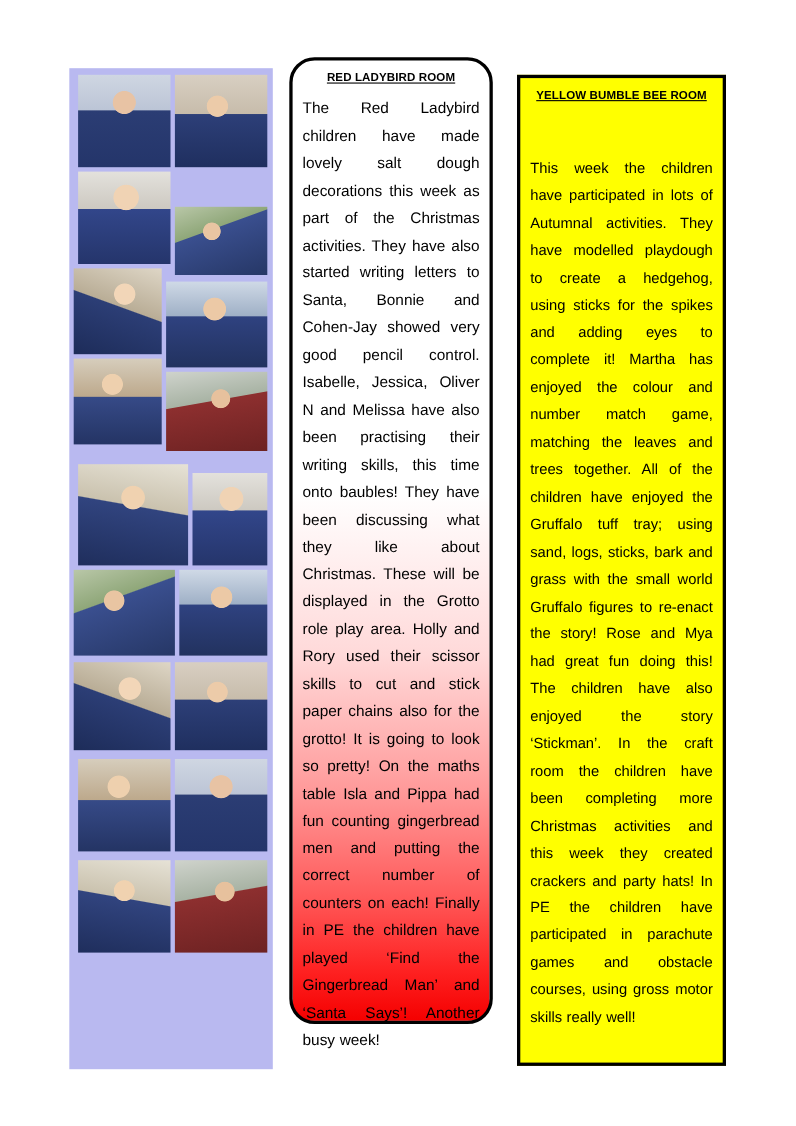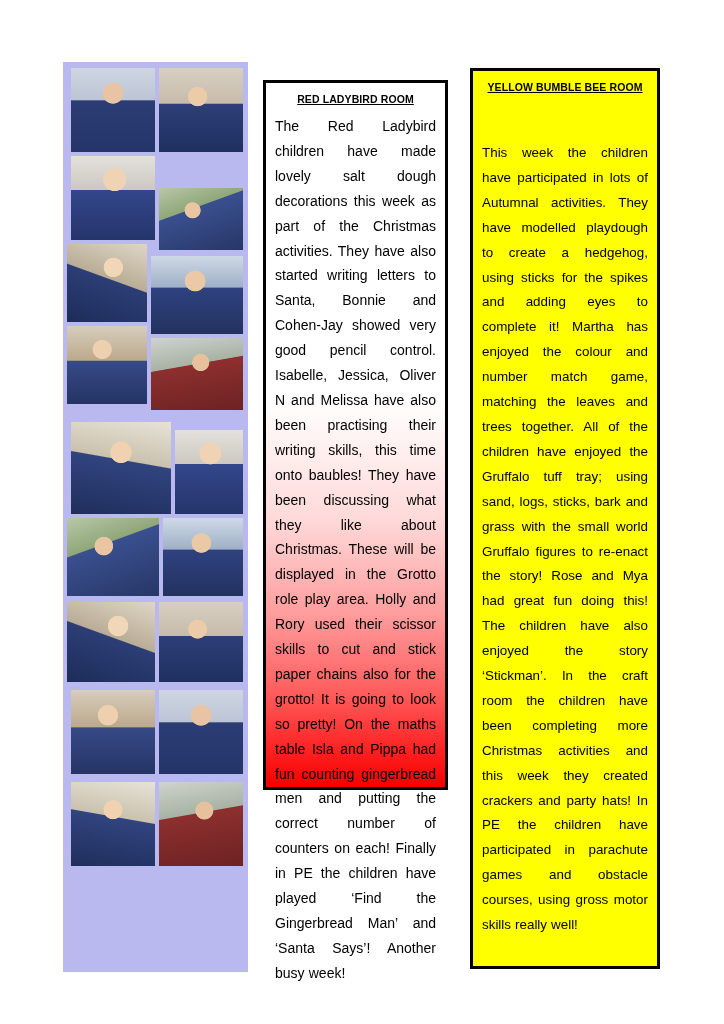--- a/index.html
+++ b/index.html
@@ -86,27 +86,28 @@
   }
 
   
   .panel {
     position: absolute;
     border: 3px solid #000000;
     box-sizing: border-box;
   }
   .panel-red {
     left: 263px;
-    top: 80px;
+    top: 52px;
     width: 185px;
-    height: 710px;
+    height: 879px;
     background: linear-gradient(180deg,
         #ffffff 0%, #ffffff 45%, #ffd9d9 62%, #ff9a9a 76%,
         #ff5a5a 87%, #fe2020 95%, #f50000 100%);
     padding: 8px 9px 10px 9px;
+    border-radius: 23px;
   }
   .panel-yellow {
     left: 470px;
     top: 68px;
     width: 190px;
     height: 901px;
     background: #ffff00;
     padding: 8px 9px 28px 9px;
   }
 

